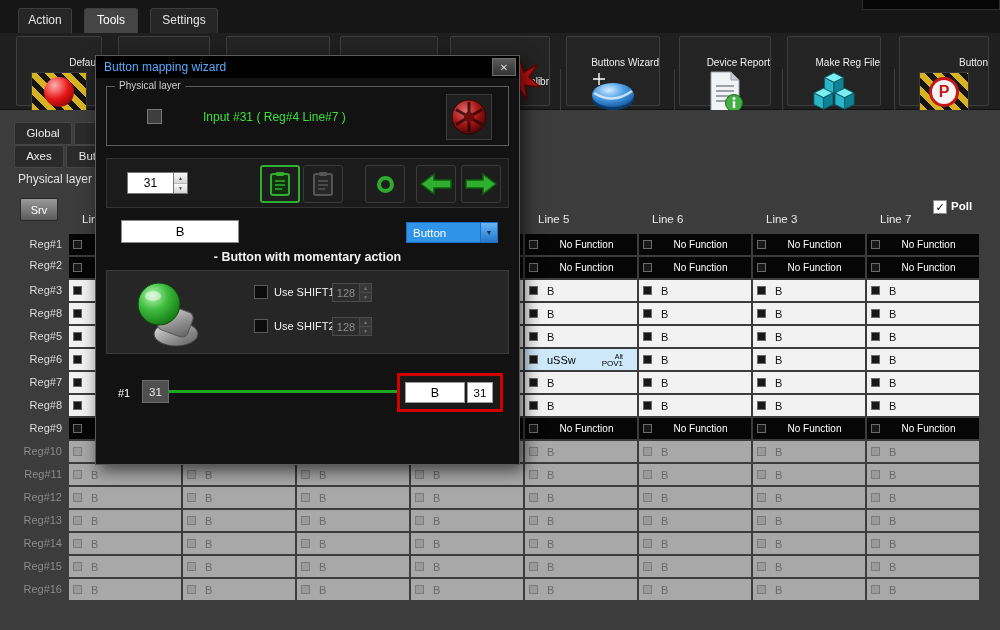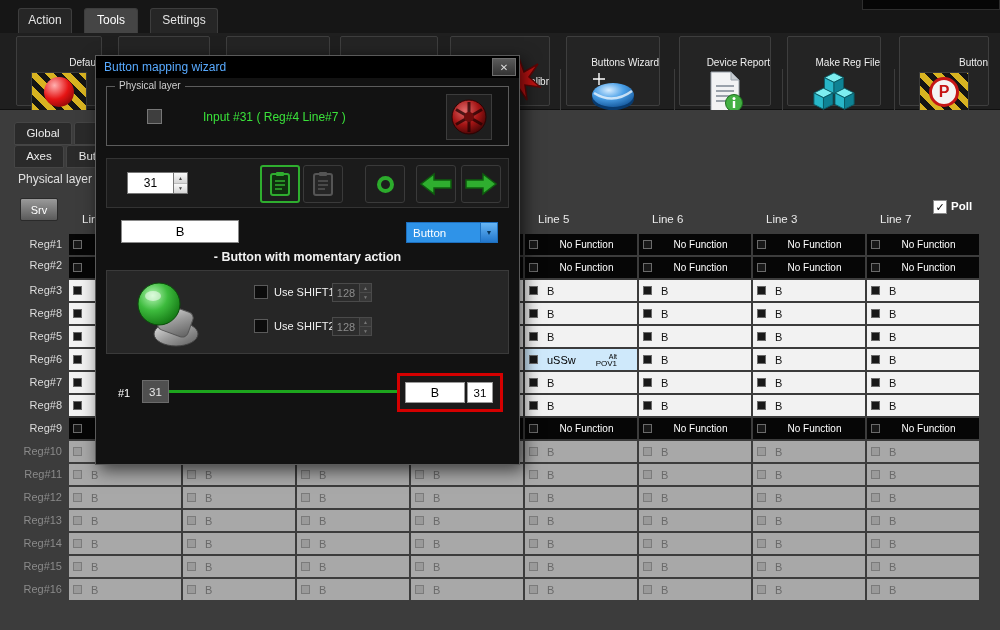--- a/index.html
+++ b/index.html
@@ -57,21 +57,21 @@
   .row-label.dis{color:#8a8a8a}
   .cell{position:absolute;width:112px;height:21px;display:flex;align-items:center}
   .cell.nf{background:#060606;color:#fff;font-size:10px}
   .cell.b{background:#f2f2f2;color:#141414;font-size:11px}
   .cell.bd{background:#a8a8a8;color:#6a6a6a;font-size:11px}
   .cell.ussw{background:#cfe9fb;color:#000;font-size:11px}
   .cb{width:9px;height:9px;border:1px solid #6a6a6a;background:#181818;margin-left:4px;flex:none}
   .cell.bd .cb{border-color:#7b7b7b;background:#9a9a9a}
   .txt{margin-left:9px;white-space:nowrap}
   .txt.center{flex:1;text-align:center;margin:0 2px 0 0}
-  .tag{margin-left:auto;margin-right:20px;display:flex;flex-direction:column;align-items:flex-end;line-height:7px;font-size:7px}
+  .tag{margin-left:auto;margin-right:14px;display:flex;flex-direction:column;align-items:flex-end;line-height:7px;font-size:7px}
   .tag span:last-child{font-size:8px}
 
   
   .modal{position:absolute;left:95px;top:55px;width:425px;height:410px;background:#121212;border:1px solid #5a5a5a;box-shadow:4px 5px 16px rgba(0,0,0,.65);z-index:10}
   .m-title{position:absolute;left:0;top:0;right:0;height:22px;background:#000000;display:flex;align-items:center}
   .m-title-text{color:#58aaff;font-size:12px;margin-left:8px;flex:1}
   .m-close{width:24px;height:18px;margin-right:3px;background:linear-gradient(#5a5a5a,#333);border:1px solid #6e6e6e;color:#ddd;font-size:10px;line-height:15px;text-align:center}
   .m-body{position:absolute;left:0;top:22px;right:0;bottom:0}
   .w-group{position:absolute;left:10px;top:8px;width:403px;height:60px;border:1px solid #5c5c5c}
   .w-group-label{position:absolute;left:8px;top:-7px;background:#121212;padding:0 4px;color:#cfcfcf;font-size:10px}

